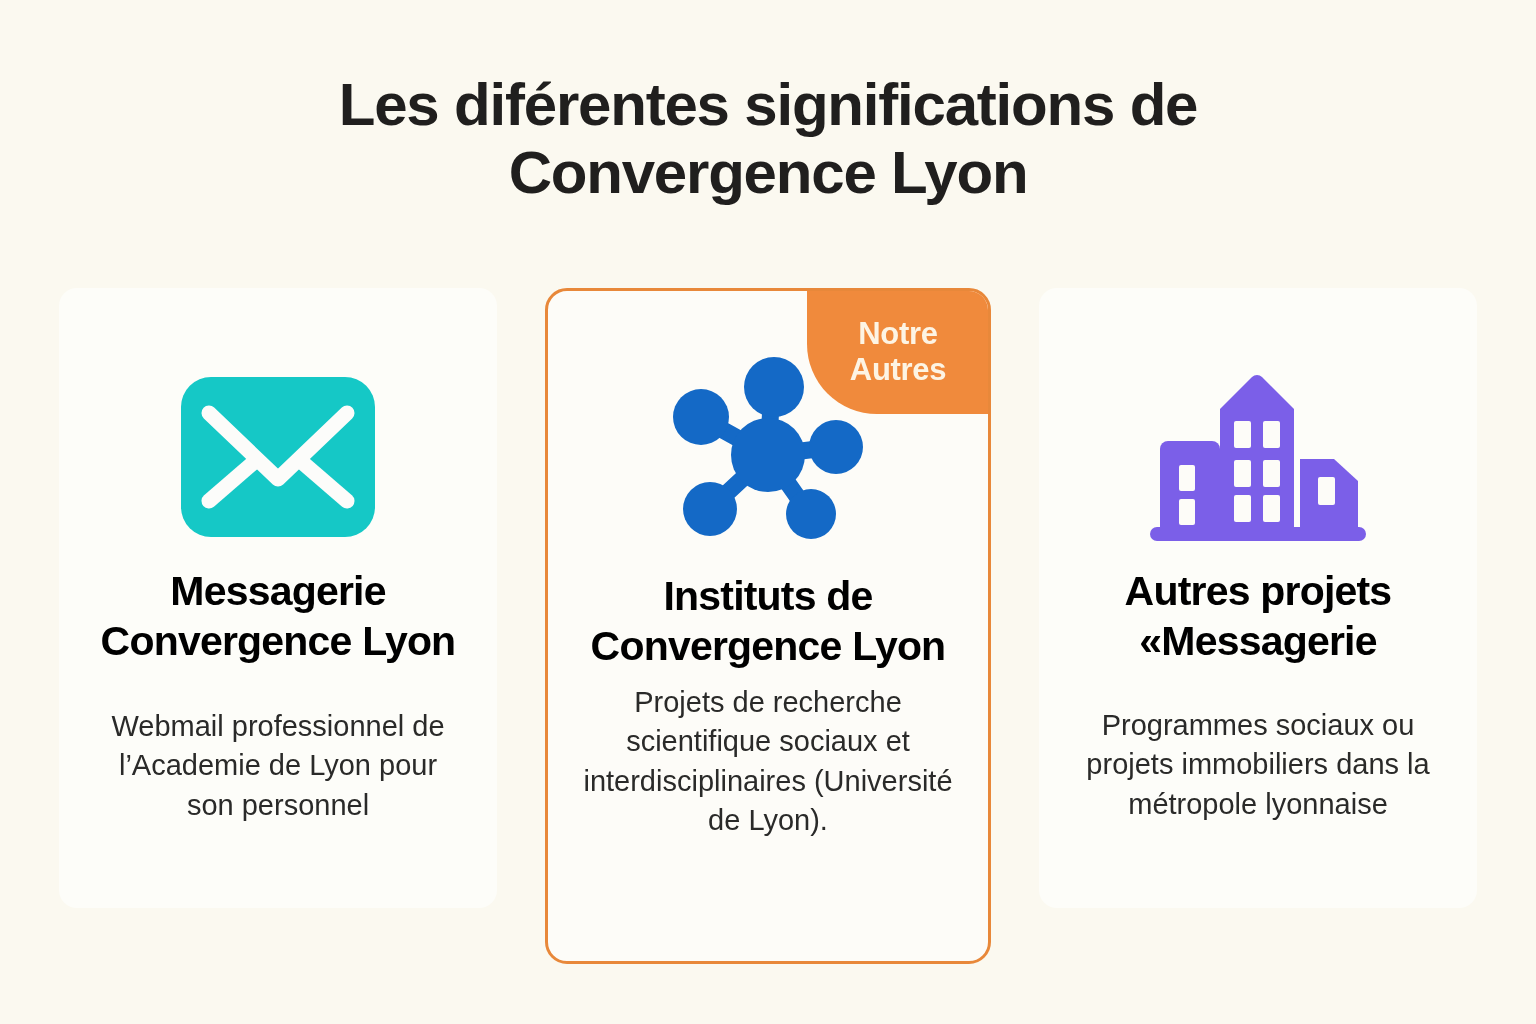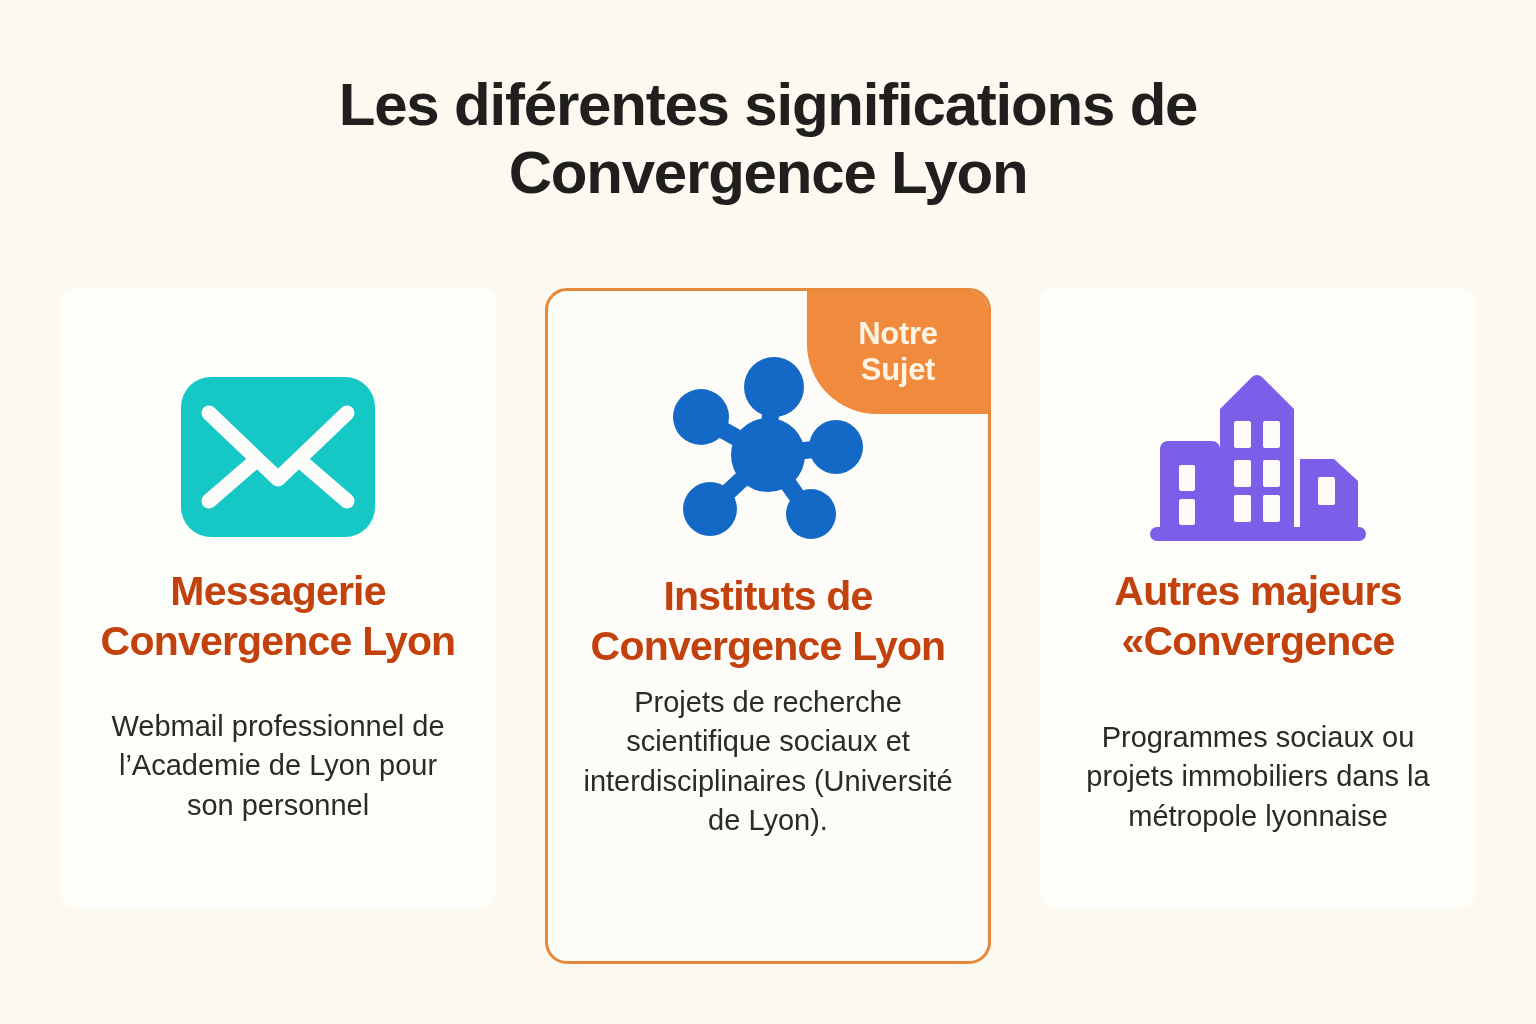--- a/index.html
+++ b/index.html
@@ -104,37 +104,37 @@
   }
   .icon-wrap.net { margin-bottom: 24px; }
 
   
   .card-title {
     font-size: 41px;
     font-weight: 700;
     line-height: 1.22;
     letter-spacing: -0.8px;
     text-align: center;
-    color: #c2410c;
+    color: #000000;
     margin-bottom: 22px;
     max-width: 360px;
   }
 
   .card-desc {
     font-size: 29px;
     font-weight: 400;
     line-height: 1.36;
     text-align: center;
     color: #2A2A29;
     max-width: 370px;
   }
 
   .card.plain .card-desc { margin-top: 19px; }
   .card.featured .card-title { margin-bottom: 12px; }
-  .card.three .card-desc { margin-top: 30px; }
+  .card.three .card-desc { margin-top: 18px; }
 </style>
 </head>
 <body>
 
 <h1 class="page-title">Les diférentes significations de Convergence Lyon</h1>
 
 <div class="cards">
 
   <div class="card plain one">
     <div class="icon-wrap">
@@ -147,21 +147,21 @@
         </g>
       </svg>
     </div>
     <div class="card-title">Messagerie Convergence Lyon</div>
     <div class="card-desc">Webmail professionnel de l’Academie de Lyon pour son personnel</div>
   </div>
 
   <div class="card featured two">
     <div class="badge">
       <span>Notre</span>
-      <span>Sujet</span>
+      <span>Autres</span>
     </div>
     <div class="icon-wrap net">
       <svg width="200" height="190" viewBox="0 0 200 190" aria-hidden="true">
         <g stroke="#1469C6" stroke-width="17" stroke-linecap="round">
           <line x1="100" y1="98" x2="104" y2="32"></line>
           <line x1="100" y1="98" x2="35" y2="62"></line>
           <line x1="100" y1="98" x2="166" y2="90"></line>
           <line x1="100" y1="98" x2="44" y2="150"></line>
           <line x1="100" y1="98" x2="140" y2="155"></line>
         </g>
@@ -201,17 +201,17 @@
           <rect x="113" y="50" width="17" height="27" rx="2"></rect>
           <rect x="84" y="89" width="17" height="27" rx="2"></rect>
           <rect x="113" y="89" width="17" height="27" rx="2"></rect>
           <rect x="84" y="124" width="17" height="27" rx="2"></rect>
           <rect x="113" y="124" width="17" height="27" rx="2"></rect>
 
           <rect x="168" y="106" width="17" height="28" rx="2"></rect>
         </g>
       </svg>
     </div>
-    <div class="card-title">Autres majeurs «Convergence</div>
+    <div class="card-title">Autres projets «Messagerie</div>
     <div class="card-desc">Programmes sociaux ou projets immobiliers dans la métropole lyonnaise</div>
   </div>
 
 </div>
 
 </body></html>

